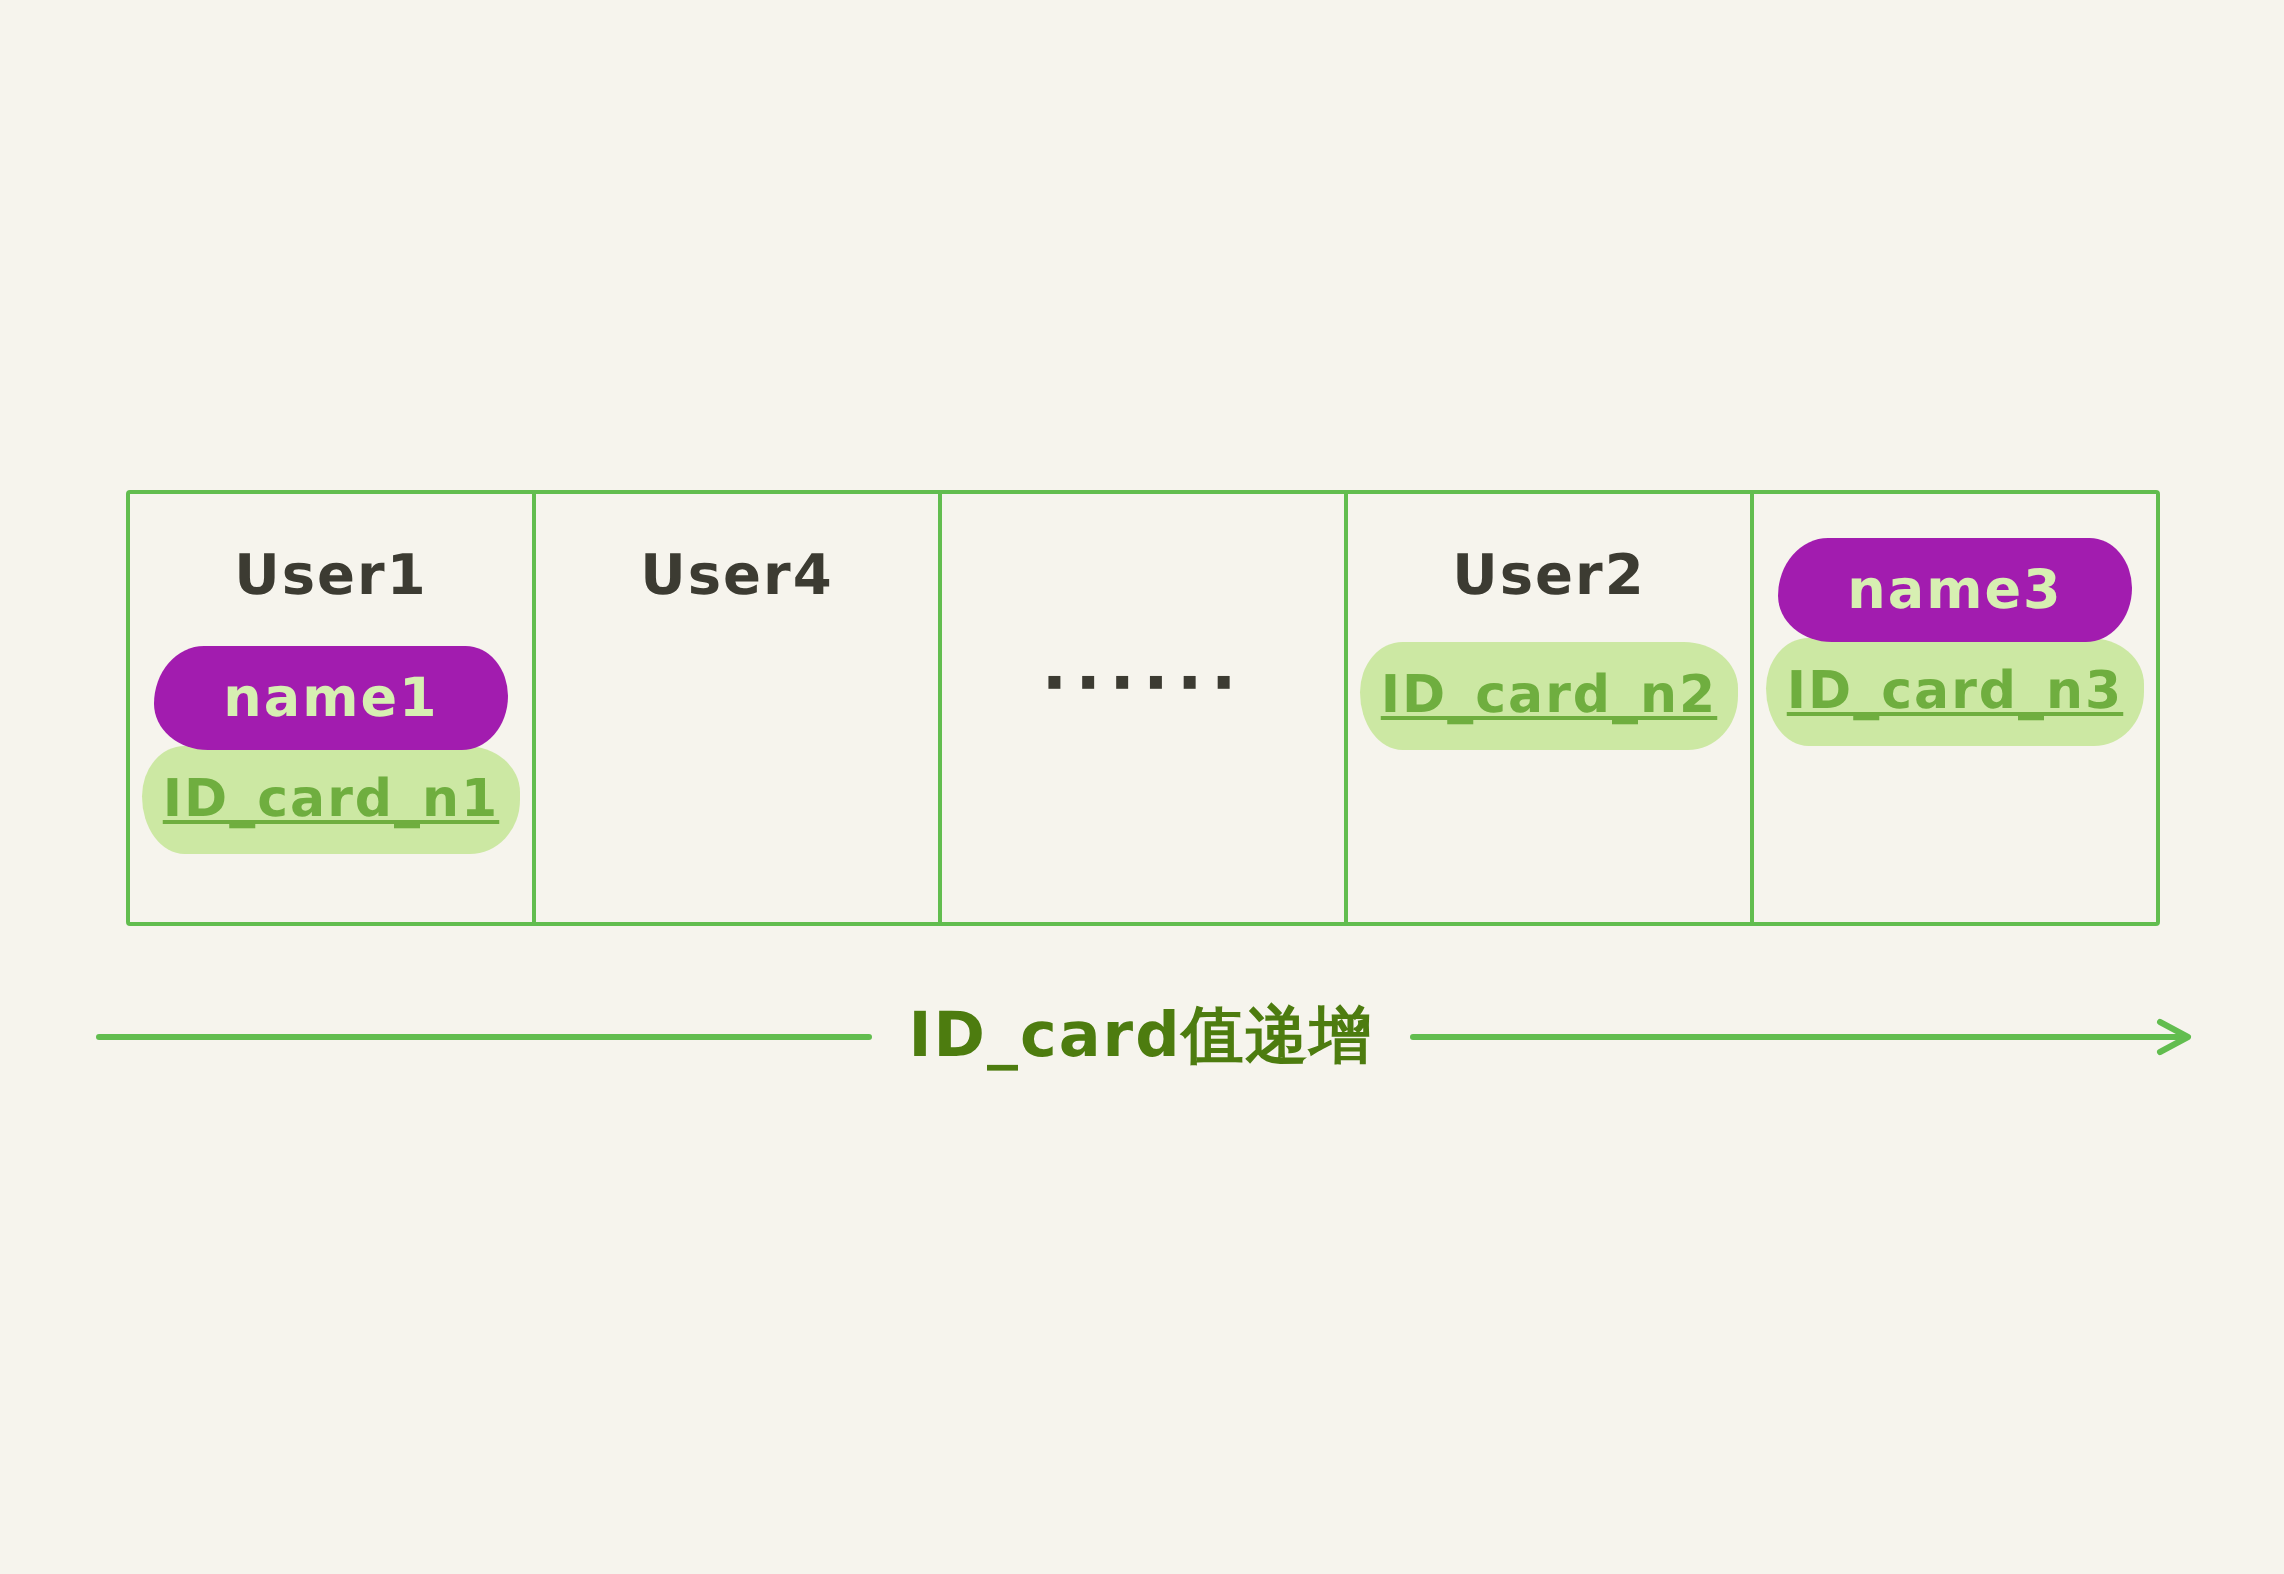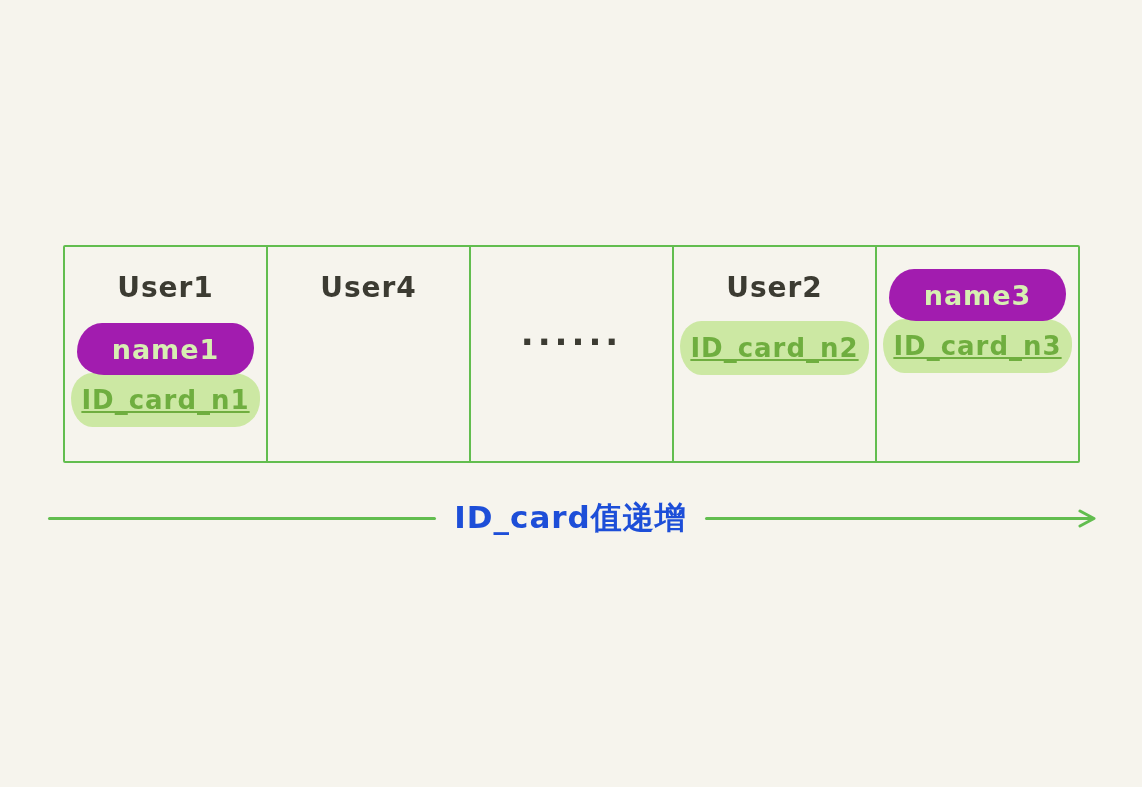--- a/index.html
+++ b/index.html
@@ -95,21 +95,21 @@
   .arrow-line {
     flex: 1;
     height: 3px;
     background: #62bd4f;
     border-radius: 3px;
     position: relative;
   }
   .arrow-label {
     font-size: 31px;
     font-weight: 700;
-    color: #1d4ed8;
+    color: #4d7c0f;
     letter-spacing: 1px;
     white-space: nowrap;
   }
   .arrow-head {
     position: absolute;
     right: -3px;
     top: -8px;
     width: 18px;
     height: 19px;
   }

